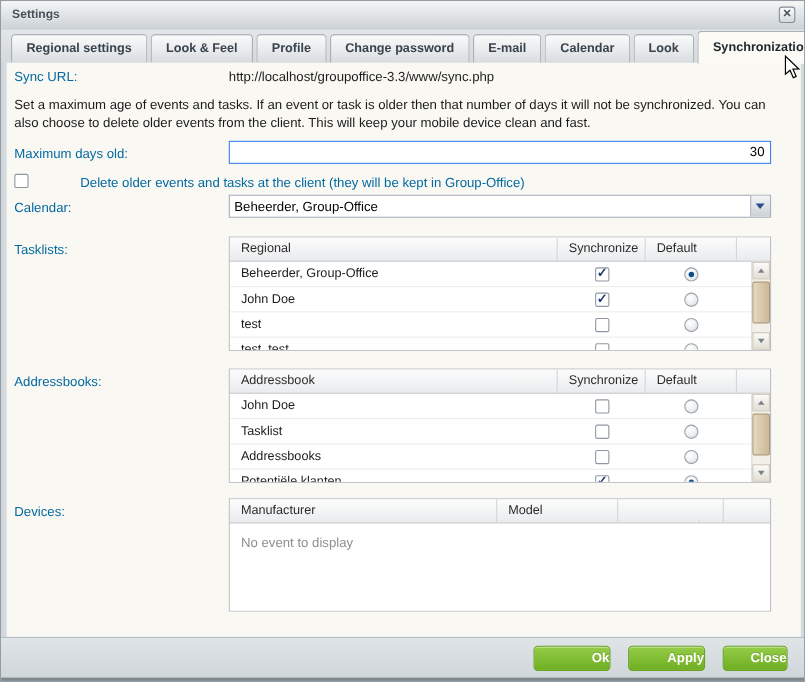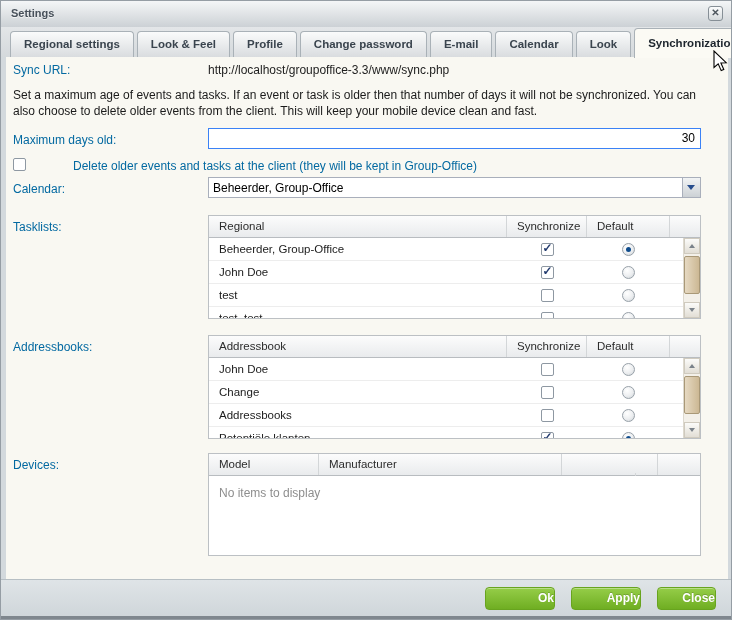--- a/index.html
+++ b/index.html
@@ -181,21 +181,21 @@
       <div class="grid-row">
         <div class="gr-name w-name">John Doe</div>
         <div class="gr-c w-sync">
             <div class="cb"></div>
           </div>
         <div class="gr-c w-def">
             <div class="rb"></div>
           </div>
       </div>
       <div class="grid-row">
-        <div class="gr-name w-name">Change</div>
+        <div class="gr-name w-name">Tasklist</div>
         <div class="gr-c w-sync">
             <div class="cb"></div>
           </div>
         <div class="gr-c w-def">
             <div class="rb"></div>
           </div>
       </div>
       <div class="grid-row">
         <div class="gr-name w-name">Addressbooks</div>
         <div class="gr-c w-sync">
@@ -222,28 +222,28 @@
       <div class="sb-thumb"></div>
       <div class="sb-btn sb-down">
           <div class="tri tri-down"></div>
         </div>
     </div>
   </div>
 
   <span class="flabel" style="left:12px;top:457px;">Devices:</span>
   <div class="grid" style="top:452px;height:103px;">
     <div class="grid-header">
+      <div class="gh-cell dw-man">Manufacturer</div>
       <div class="gh-cell dw-mod">Model</div>
-      <div class="gh-cell dw-man">Manufacturer</div>
       <div class="gh-cell dw-uri">URI</div>
       <div class="gh-cell dw-s1"></div>
       <div class="gh-cell gh-sp"></div>
     </div>
     <div class="grid-body" style="height:79px;">
-      <span class="empty-text">No items to display</span>
+      <span class="empty-text">No event to display</span>
     </div>
   </div>
 
   <div class="footer">
     <div class="btn btn-ok">Ok</div>
     <div class="btn btn-apply">Apply</div>
     <div class="btn btn-close">Close</div>
   </div>
   <div class="bottom-strip"></div>
 

